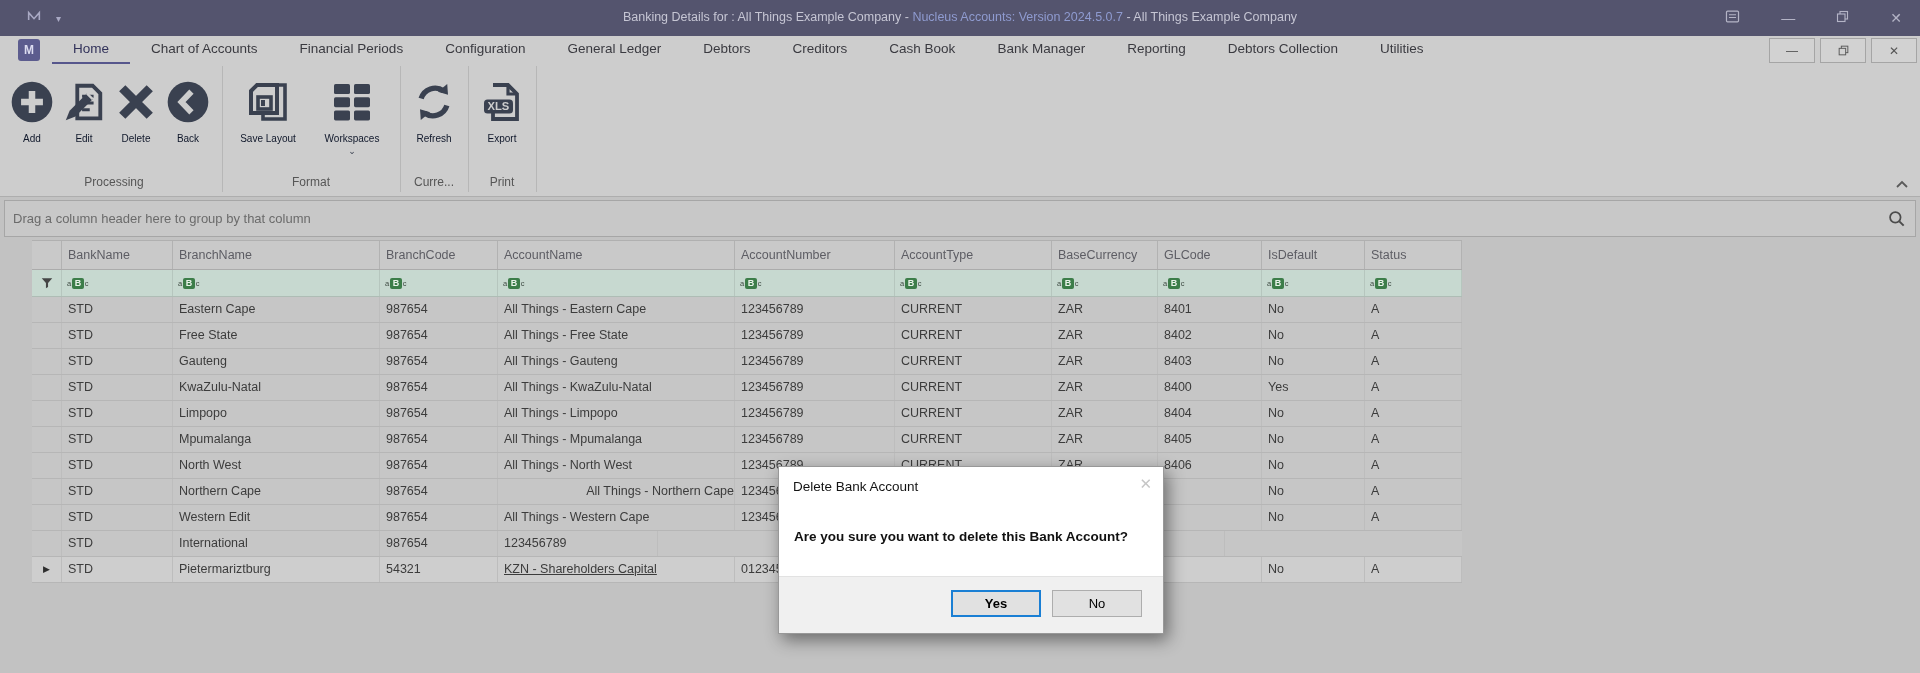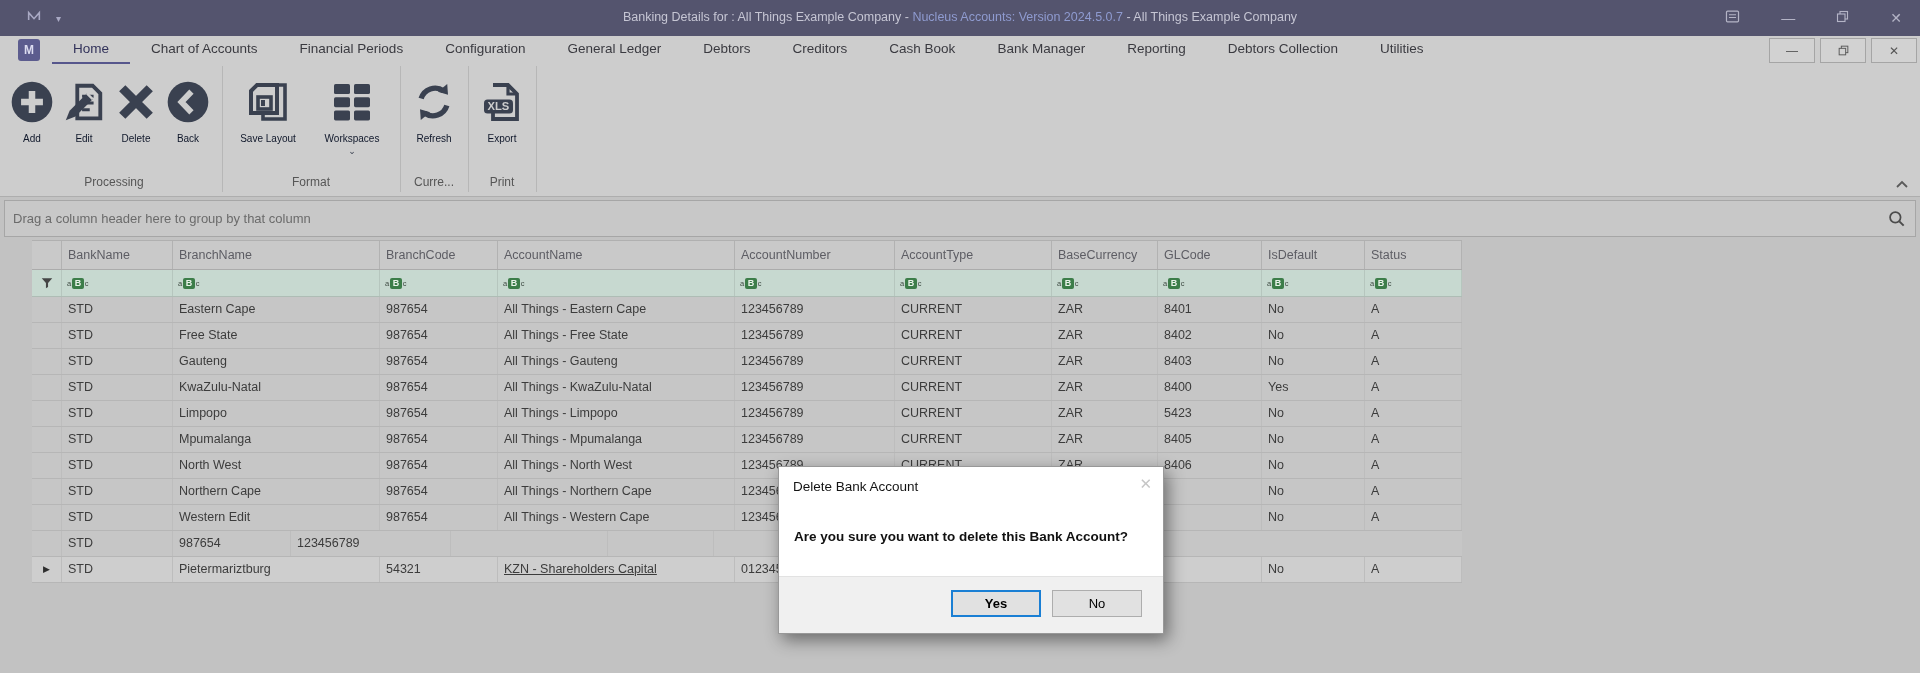--- a/index.html
+++ b/index.html
@@ -392,21 +392,21 @@
       </div>
       <div class="grow">
         <div class="gcell indicator" style="width: 30px;"></div>
         <div class="gcell" style="width: 111px;">STD</div>
         <div class="gcell" style="width: 207px;">Limpopo</div>
         <div class="gcell" style="width: 118px;">987654</div>
         <div class="gcell" style="width: 237px;">All Things - Limpopo</div>
         <div class="gcell" style="width: 160px;">123456789</div>
         <div class="gcell" style="width: 157px;">CURRENT</div>
         <div class="gcell" style="width: 106px;">ZAR</div>
-        <div class="gcell" style="width: 104px;">5423</div>
+        <div class="gcell" style="width: 104px;">8404</div>
         <div class="gcell" style="width: 103px;">No</div>
         <div class="gcell" style="width: 97px;">A</div>
       </div>
       <div class="grow">
         <div class="gcell indicator" style="width: 30px;"></div>
         <div class="gcell" style="width: 111px;">STD</div>
         <div class="gcell" style="width: 207px;">Mpumalanga</div>
         <div class="gcell" style="width: 118px;">987654</div>
         <div class="gcell" style="width: 237px;">All Things - Mpumalanga</div>
         <div class="gcell" style="width: 160px;">123456789</div>
@@ -427,21 +427,21 @@
         <div class="gcell" style="width: 106px;">ZAR</div>
         <div class="gcell" style="width: 104px;">8406</div>
         <div class="gcell" style="width: 103px;">No</div>
         <div class="gcell" style="width: 97px;">A</div>
       </div>
       <div class="grow">
         <div class="gcell indicator" style="width: 30px;"></div>
         <div class="gcell" style="width: 111px;">STD</div>
         <div class="gcell" style="width: 207px;">Northern Cape</div>
         <div class="gcell" style="width: 118px;">987654</div>
-        <div class="gcell" style="width: 237px;">All Things - Northern Cape</div>
+        <div class="gcell" style="width: 237px; text-align: right;">All Things - Northern Cape</div>
         <div class="gcell" style="width: 160px;">123456789</div>
         <div class="gcell" style="width: 157px;"></div>
         <div class="gcell" style="width: 106px;"></div>
         <div class="gcell" style="width: 104px;"></div>
         <div class="gcell" style="width: 103px;">No</div>
         <div class="gcell" style="width: 97px;">A</div>
       </div>
       <div class="grow">
         <div class="gcell indicator" style="width: 30px;"></div>
         <div class="gcell" style="width: 111px;">STD</div>
@@ -451,20 +451,21 @@
         <div class="gcell" style="width: 160px;">123456789</div>
         <div class="gcell" style="width: 157px;"></div>
         <div class="gcell" style="width: 106px;"></div>
         <div class="gcell" style="width: 104px;"></div>
         <div class="gcell" style="width: 103px;">No</div>
         <div class="gcell" style="width: 97px;">A</div>
       </div>
       <div class="grow">
         <div class="gcell indicator" style="width: 30px;"></div>
         <div class="gcell" style="width: 111px;">STD</div>
+        <div class="gcell" style="width: 207px;">International</div>
         <div class="gcell" style="width: 118px;">987654</div>
         <div class="gcell" style="width: 160px;">123456789</div>
         <div class="gcell" style="width: 157px;"></div>
         <div class="gcell" style="width: 106px;"></div>
         <div class="gcell" style="width: 104px;"></div>
         <div class="gcell" style="width: 103px;">No</div>
         <div class="gcell" style="width: 97px;">A</div>
       </div>
       <div class="grow focused">
         <div class="gcell indicator" style="width: 30px;">

